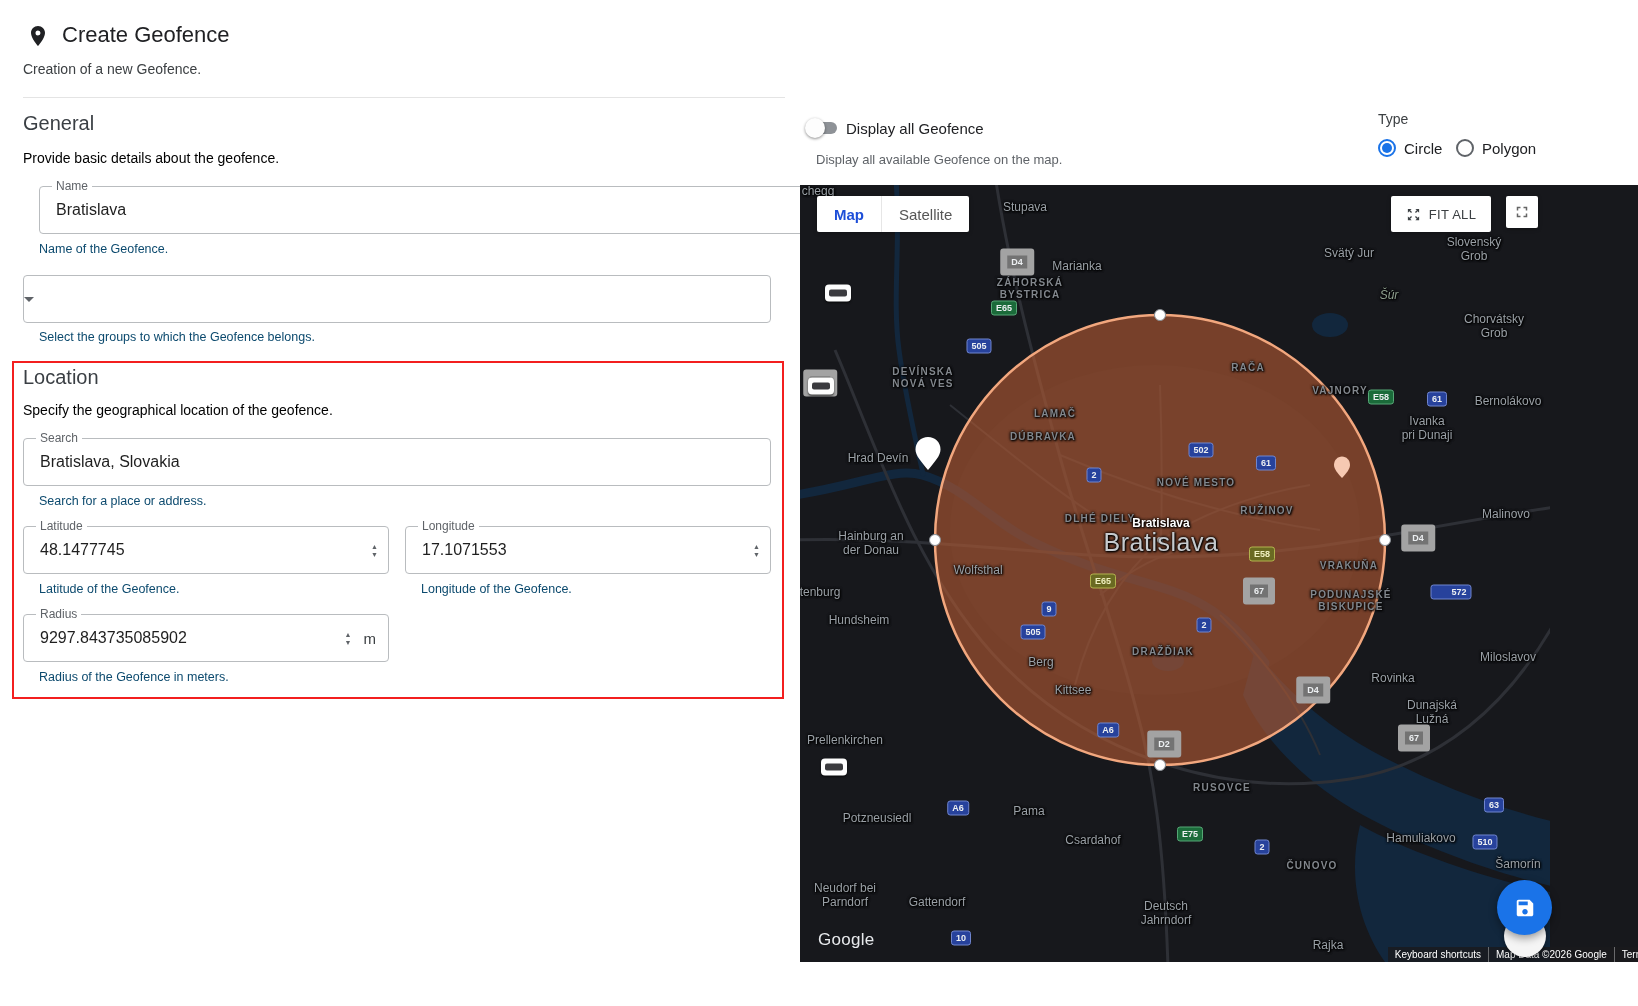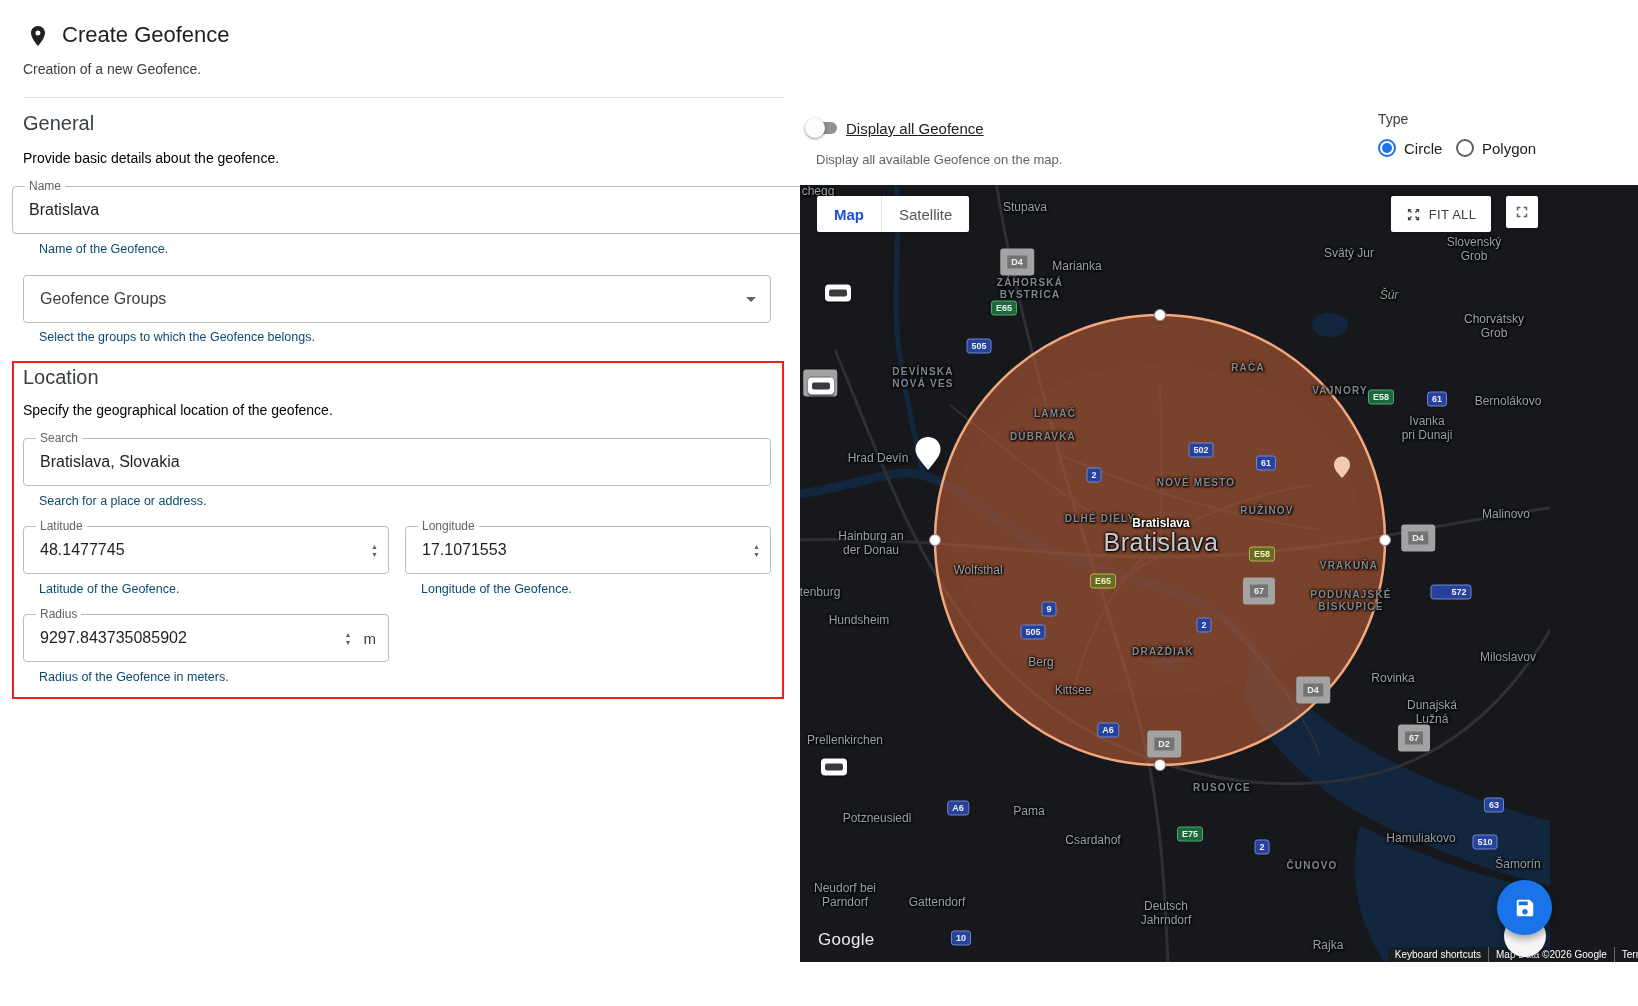--- a/index.html
+++ b/index.html
@@ -41,21 +41,21 @@
   .spinner { display:flex; flex-direction:column; justify-content:center; margin-right:10px; gap:1px; }
   .spinner span { font-size:7px; line-height:7px; color:#5f6368; cursor:pointer; text-align:center; }
   .unit { font-size:15px; color:#3c4043; margin-right:12px; margin-left:2px; }
 
   .red-box { left:12px; top:361px; width:772px; height:338px; border:2px solid #f31f1f; pointer-events:none; z-index:5; }
 
   
   .switch { left:807px; top:120px; width:32px; height:16px; cursor:pointer; }
   .switch .track { position:absolute; left:2px; top:2px; width:28px; height:12px; border-radius:7px; background:#8e9297; }
   .switch .thumb { position:absolute; left:-2px; top:-2px; width:20px; height:20px; border-radius:50%; background:#fdfdfd; box-shadow:0 1px 3px rgba(0,0,0,.45); }
-  .toggle-label { left:846px; top:120px; font-size:15px; color:#202124;text-decoration:underline; }
+  .toggle-label { left:846px; top:120px; font-size:15px; color:#202124; }
   .toggle-helper { left:816px; top:152px; font-size:13px; color:#5f6368; }
   .type-label { left:1378px; top:111px; font-size:14px; color:#3c4043; }
   .radio-row { display:flex; align-items:flex-end; gap:8px; position:absolute; cursor:pointer; }
   .radio { width:18px; height:18px; border-radius:50%; border:2px solid #5f6368; display:flex; align-items:center; justify-content:center; }
   .radio.selected { border-color:#1a73e8; }
   .radio .dot { width:10px; height:10px; border-radius:50%; background:#1a73e8; }
   .radio-label { font-size:15px; color:#202124; }
 
   
   .map { left:800px; top:185px; width:856px; height:777px; background:#17181c; overflow:hidden; z-index:1; }
@@ -123,28 +123,27 @@
 <svg class="abs" style="left:26px;top:24px" width="24" height="24" viewBox="0 0 24 24">
   <path fill="#202124" d="M12 2C8.13 2 5 5.13 5 9c0 5.25 7 13 7 13s7-7.75 7-13c0-3.87-3.13-7-7-7zm0 9.5A2.5 2.5 0 1 1 12 6.5a2.5 2.5 0 0 1 0 5z"></path>
 </svg>
 <div class="abs page-title">Create Geofence</div>
 <div class="abs page-subtitle">Creation of a new Geofence.</div>
 <div class="abs header-divider"></div>
 
 <div class="abs section-title" style="left:23px;top:112px">General</div>
 <div class="abs section-desc" style="left:23px;top:150px">Provide basic details about the geofence.</div>
 
-<div class="field" style="left:12px;top:186px;width:832px">
+<div class="field" style="left:39px;top:186px;width:832px">
   <span class="float-label">Name</span>
   <input value="Bratislava" style="">
 </div>
 <div class="helper" style="left:39px;top:242px">Name of the Geofence.</div>
 
 <div class="field" style="left:23px;top:275px;width:748px;cursor:pointer">
-  <span class="select-value">Geofence Groups</span>
   <span class="caret-down"></span>
 </div>
 <div class="helper" style="left:39px;top:330px">Select the groups to which the Geofence belongs.</div>
 
 <div class="abs red-box"></div>
 
 <div class="abs section-title" style="left:23px;top:366px">Location</div>
 <div class="abs section-desc" style="left:23px;top:402px">Specify the geographical location of the geofence.</div>
 
 <div class="field" style="left:23px;top:438px;width:748px">

